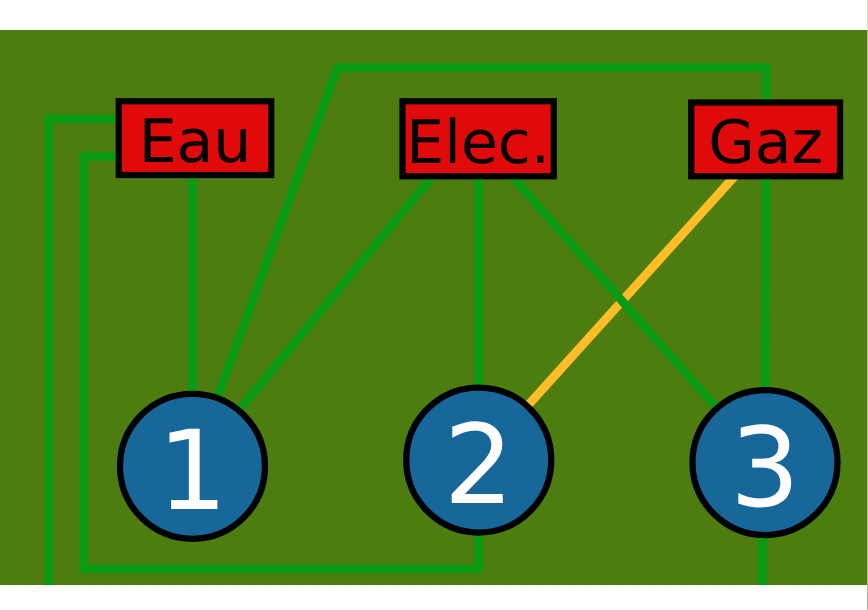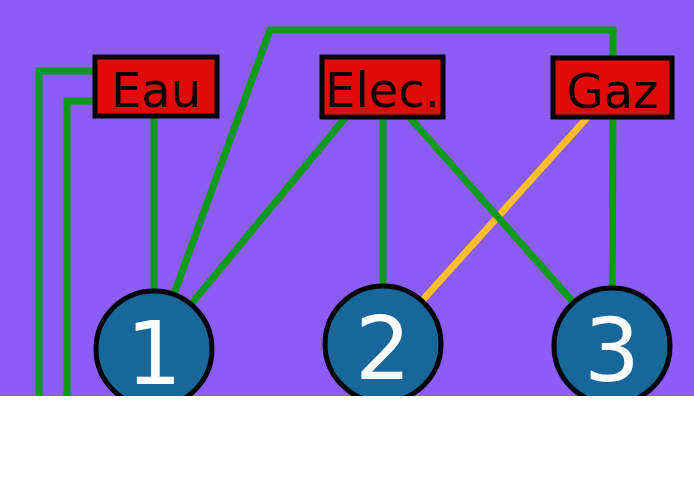--- a/index.html
+++ b/index.html
@@ -18,21 +18,21 @@
     display: block;
     font-family: "DejaVu Sans", "Liberation Sans", sans-serif;
   }
   text {
     user-select: none;
   }
 </style>
 </head>
 <body>
 
-<div class="stage" style="width: 694px; height: 396px; background: #8b5cf6;">
+<div class="stage" style="width: 694px; height: 444px; background: #4d7c0f; margin-top: 24px;">
   <svg width="694" height="488" viewBox="0 0 694 488" xmlns="http://www.w3.org/2000/svg">
     <g>
         <polyline points="594,110 383,344" fill="none" stroke="#ffbe28" stroke-width="7" stroke-linejoin="miter" stroke-linecap="butt"></polyline>
         <polyline points="154,110 154,349" fill="none" stroke="#0a9a14" stroke-width="7" stroke-linejoin="miter" stroke-linecap="butt"></polyline>
         <polyline points="100,101 67,101 67,431 383,431 383,344" fill="none" stroke="#0a9a14" stroke-width="7" stroke-linejoin="miter" stroke-linecap="butt"></polyline>
         <polyline points="100,71 39,71 39,459 610,459 610,346" fill="none" stroke="#0a9a14" stroke-width="7" stroke-linejoin="miter" stroke-linecap="butt"></polyline>
         <polyline points="154,349 270,30 613,30 613,88" fill="none" stroke="#0a9a14" stroke-width="7" stroke-linejoin="miter" stroke-linecap="butt"></polyline>
         <polyline points="613,90 612,346" fill="none" stroke="#0a9a14" stroke-width="7" stroke-linejoin="miter" stroke-linecap="butt"></polyline>
         <polyline points="350,112 154,349" fill="none" stroke="#0a9a14" stroke-width="7" stroke-linejoin="miter" stroke-linecap="butt"></polyline>
         <polyline points="383,112 383,344" fill="none" stroke="#0a9a14" stroke-width="7" stroke-linejoin="miter" stroke-linecap="butt"></polyline>

